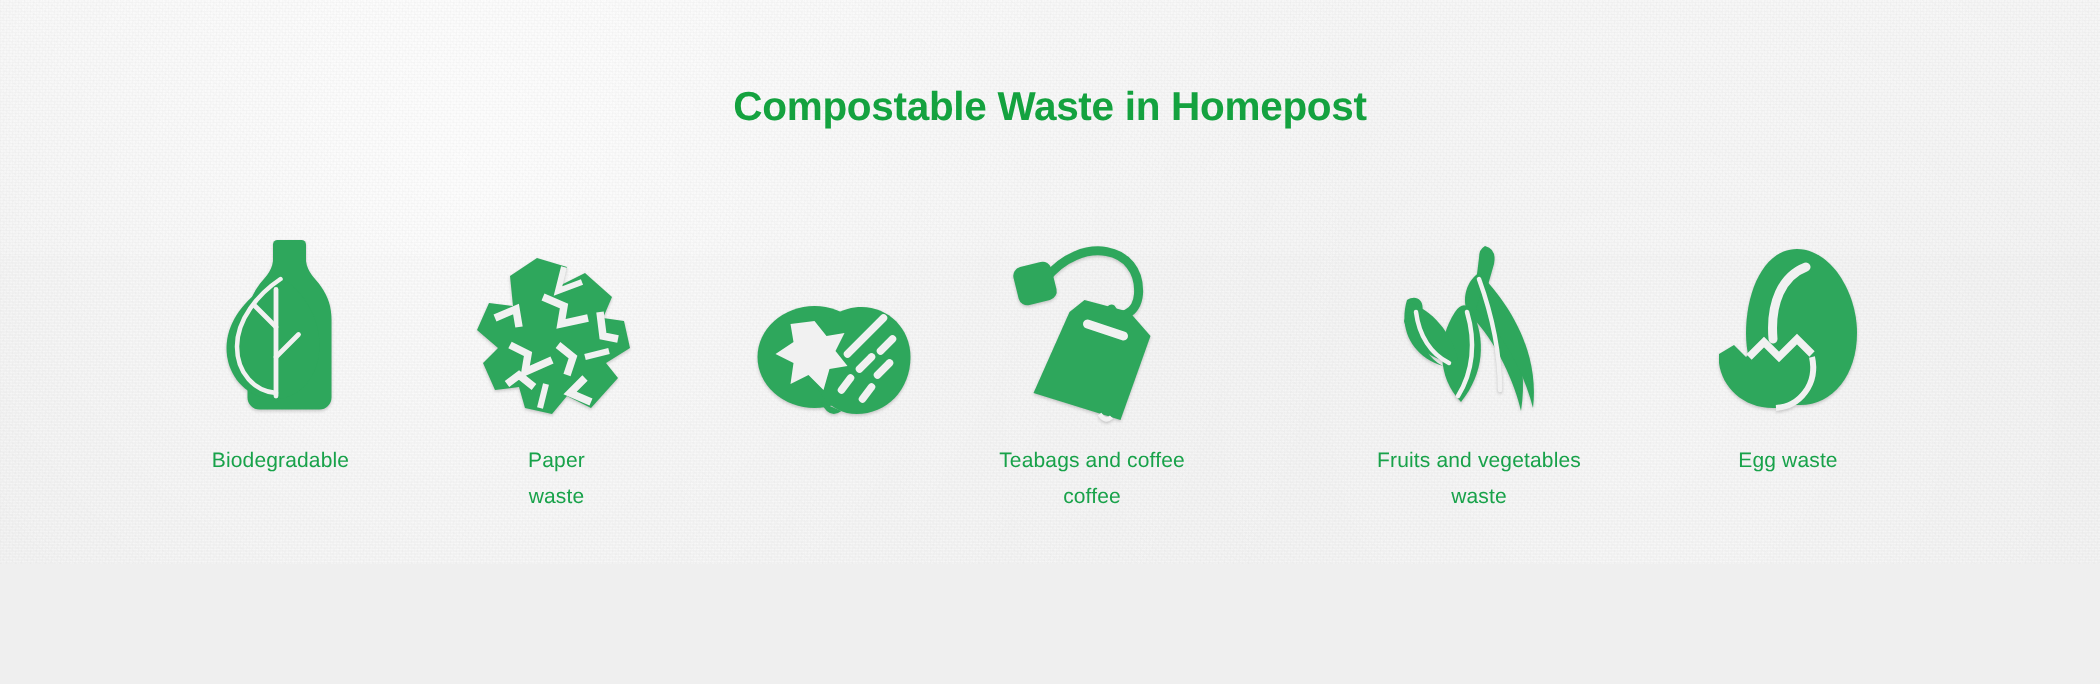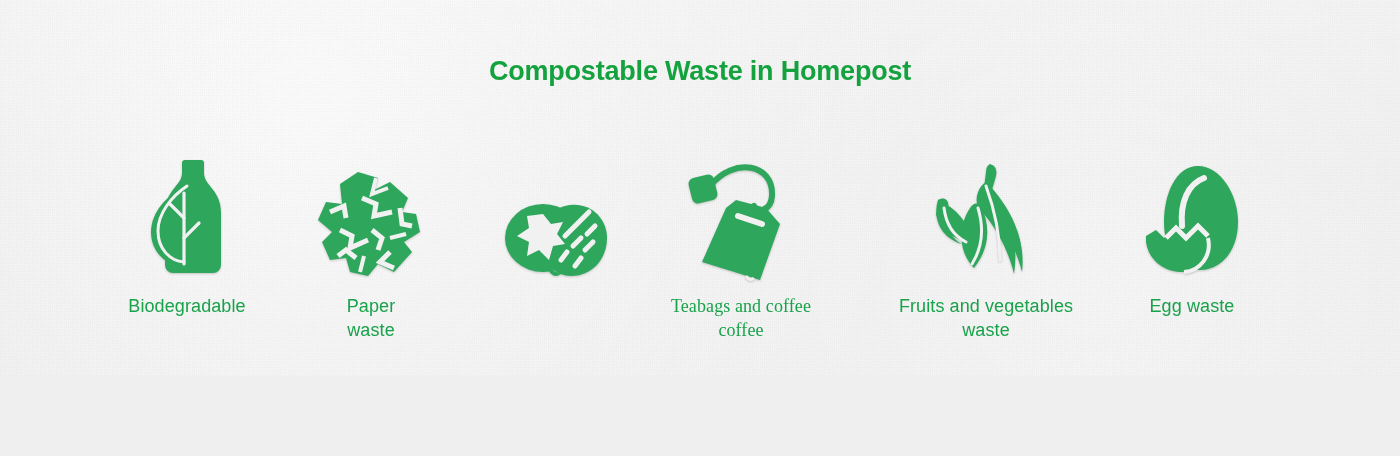--- a/index.html
+++ b/index.html
@@ -76,33 +76,33 @@
     align-items: flex-end;
     justify-content: center;
   }
   .icon-wrap svg {
     display: block;
     overflow: visible;
     filter: drop-shadow(0.7px 1.2px 0.9px rgba(120,120,120,0.38));
   }
   .label {
     margin-top: 14px;
-    font-size: 18px;
+    font-size: 14px;
     line-height: 24px;
     color: #18a24a;
     font-weight: normal;
     letter-spacing: 0.1px;
   }
   .label .l2 { display: block; }
 
   
   #item-0 { left: 87px;   }
   #item-1 { left: 271px;  }
   #item-2 { left: 457px;  }
-  #item-3 { left: 641px; font-family: Liberation Serif, serif;  }
+  #item-3 { left: 628px;  }
   #item-4 { left: 886px; text-align: center;  }
   #item-5 { left: 1092px; }
 
   #item-1 .label, #item-2 .label, #item-5 .label { }
 </style>
 </head>
 <body>
 
 <div id="infographic">
 

